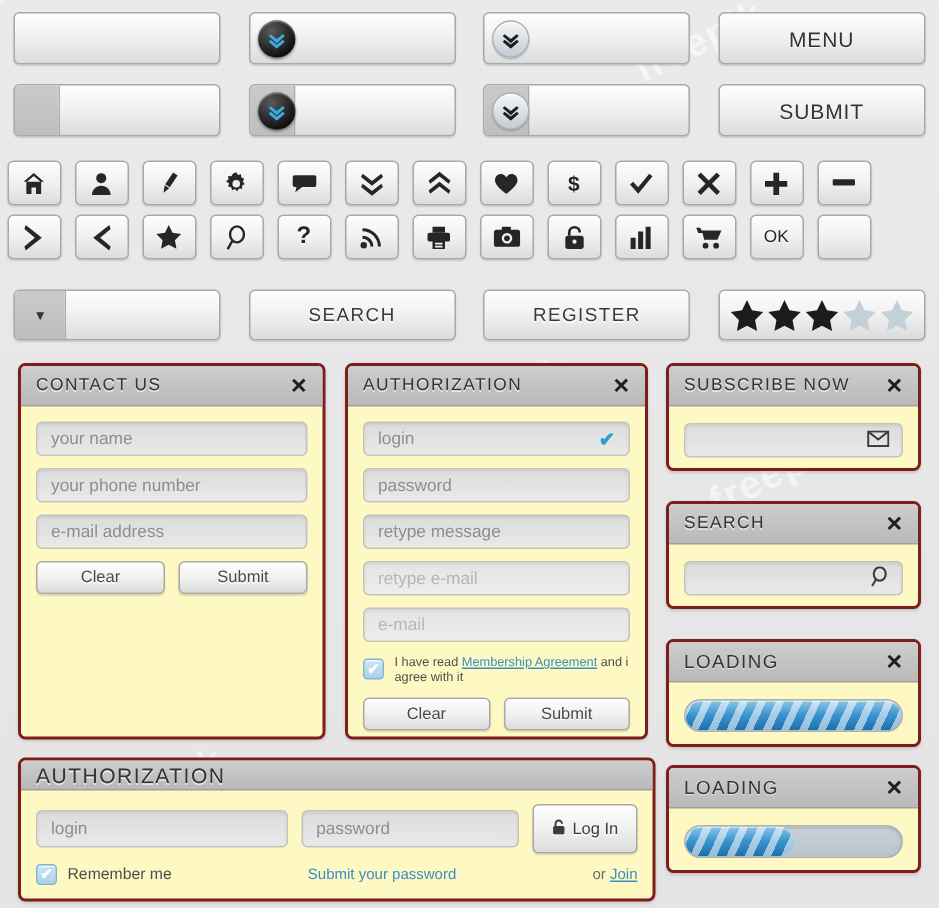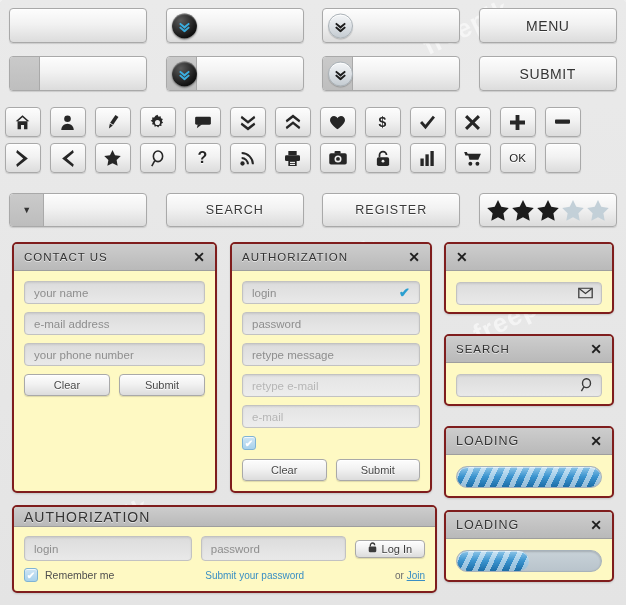--- a/index.html
+++ b/index.html
@@ -145,21 +145,21 @@
     box-shadow:inset 0 1px 0 rgba(255,255,255,.5);
   }
 
   
   #auth { left:12px; top:505px; width:425px; }
   .authrow { display:flex; align-items:center; gap:9px; padding:9px 10px 0 10px; }
   .authrow .fld { margin:0; height:25px; }
   #auth-login { width:176px; }
   #auth-pass  { width:152px; }
   .loginbtn {
-    width:74px; height:18px; display:flex; align-items:center; justify-content:center;
+    width:74px; height:33px; display:flex; align-items:center; justify-content:center;
     gap:5px; font-size:11px; color:#3c3c3c; text-shadow:0 1px 0 #fff; cursor:pointer;
   }
   .authrow2 { display:flex; align-items:center; padding:7px 10px 9px 10px; }
   .authrow2 .chkline { margin:0; }
   .authrow2 .rm { font-size:10.5px; color:#4e4e4e; }
   .fgt { flex:1; text-align:center; font-size:10px; color:#3a8fc4; cursor:pointer; }
   .orjoin { font-size:10px; color:#6b6b6b; }
   .orjoin a { color:#3a8fc4; }
 </style>
 </head>
@@ -467,22 +467,22 @@
     </div>
 </div>
 
 <div class="panel" id="contact" style="left:12px;top:242px;width:205px;height:251px;">
   <div class="phead">
     <span class="ttl">CONTACT US</span>
     <span class="xclose">✕</span>
   </div>
   <div class="pbody">
     <div class="fld">your name</div>
+    <div class="fld">your phone number</div>
     <div class="fld">e-mail address</div>
-    <div class="fld">your phone number</div>
     <div class="btnpair">
       <div class="sbtn bevel">Clear</div>
       <div class="sbtn bevel">Submit</div>
     </div>
   </div>
 </div>
 
 <div class="panel" id="registration" style="left:230px;top:242px;width:202px;height:251px;">
   <div class="phead">
     <span class="ttl">AUTHORIZATION</span>
@@ -492,30 +492,32 @@
     <div class="fld">
       <span>login</span>
       <span class="tick">✔</span>
     </div>
     <div class="fld">password</div>
     <div class="fld">retype message</div>
     <div class="fld faint">retype e-mail</div>
     <div class="fld faint">e-mail</div>
     <div class="chkline">
       <span class="chk">✔</span>
+      <span class="chktxt"><span>I have read </span><a href="#">Membership Agreement</a><span> and i agree with it</span></span>
     </div>
     <div class="btnpair">
       <div class="sbtn bevel">Clear</div>
       <div class="sbtn bevel">Submit</div>
     </div>
   </div>
 </div>
 
 <div class="panel" id="subscribe" style="left:444px;top:242px;width:170px;height:72px;">
   <div class="phead">
+    <span class="ttl">SUBSCRIBE NOW</span>
     <span class="xclose">✕</span>
   </div>
   <div class="pbody" style="padding:11px 10px;">
     <div class="fld iconfld" style="margin:0;height:23px;">
       <span class="ic"><svg width="15" height="11" viewBox="0 0 16 12">
             <rect x="0.7" y="0.7" width="14.6" height="10.6" fill="none" stroke="currentColor" stroke-width="1.4"></rect>
             <path d="M1 1l7 5.5L15 1" fill="none" stroke="currentColor" stroke-width="1.4"></path>
           </svg></span>
     </div>
   </div>

